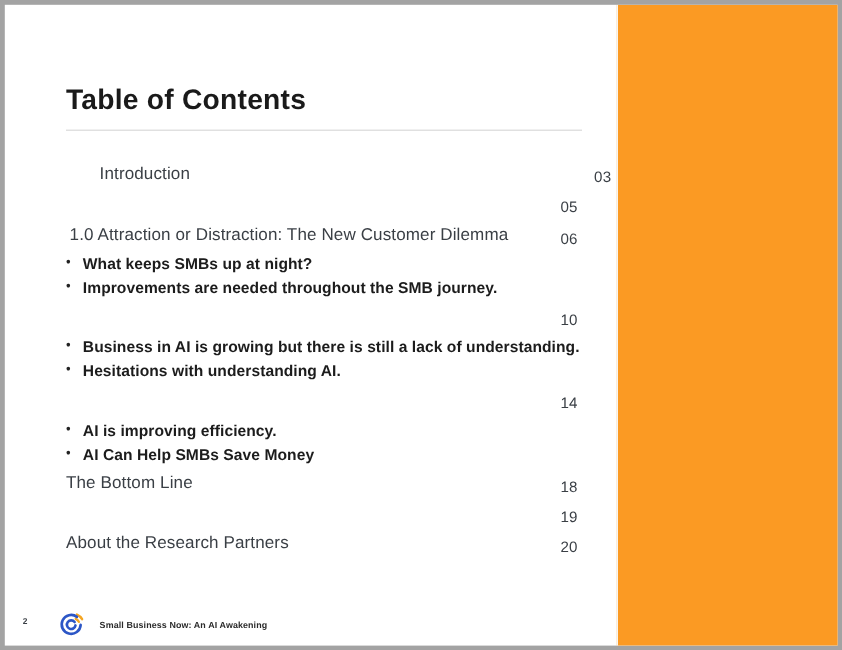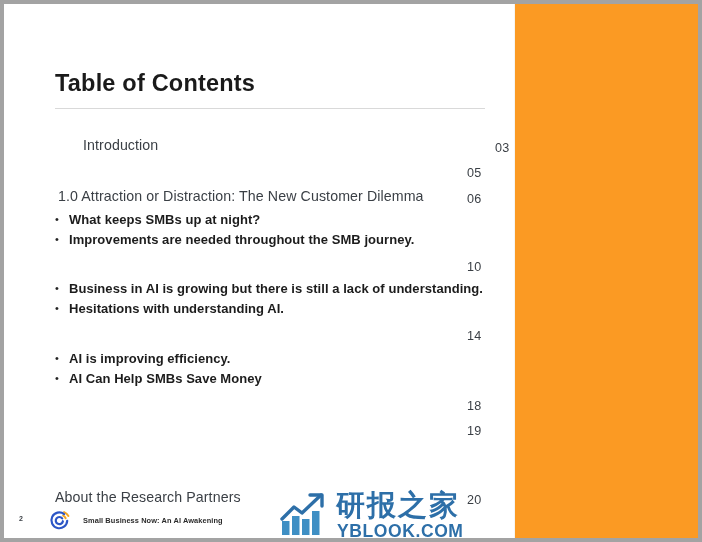--- a/index.html
+++ b/index.html
@@ -198,26 +198,27 @@
         <span class="etitle">1.0 Attraction or Distraction: The New Customer Dilemma</span>
         <span class="epage">06</span>
       </div>
       <div class="entry" style="top: 252px;">
         <span class="epage">10</span>
       </div>
       <div class="entry" style="top: 321px;">
         <span class="epage">14</span>
       </div>
       <div class="entry" style="top: 391px;">
+        <span class="etitle">The Bottom Line</span>
         <span class="epage">18</span>
       </div>
       <div class="entry" style="top: 416px;">
         <span class="epage">19</span>
       </div>
-      <div class="entry" style="top: 441px; margin-top: 44px;">
+      <div class="entry" style="top: 441px;">
         <span class="etitle">About the Research Partners</span>
         <span class="epage">20</span>
       </div>
       <div class="bullet" style="top: 208px;">
         <span class="bdot">•</span>
         <span class="btext">What keeps SMBs up at night?</span>
       </div>
       <div class="bullet" style="top: 228px;">
         <span class="bdot">•</span>
         <span class="btext">Improvements are needed throughout the SMB journey.</span>
@@ -246,28 +247,14 @@
     <svg width="23" height="23" viewBox="0 0 48 48" xmlns="http://www.w3.org/2000/svg">
       <path d="M31.5 6.5 A19 19 0 0 1 40.5 14.5" fill="none" stroke="#f5a623" stroke-width="4.2" stroke-linecap="round"></path>
       <path d="M29.5 14 A11 11 0 0 1 34.8 19.2" fill="none" stroke="#f5a623" stroke-width="4.2" stroke-linecap="round"></path>
       <path d="M31.5 10.5 A16.5 16.5 0 1 0 38 24.5" fill="none" stroke="#2c56c6" stroke-width="4.6" stroke-linecap="round"></path>
       <path d="M27.5 19.5 A7.5 7.5 0 1 0 29 25.5" fill="none" stroke="#2c56c6" stroke-width="4.6" stroke-linecap="round"></path>
     </svg>
   </div>
 
   <div id="footer-label">Small Business Now: An AI Awakening</div>
 
-  <div id="watermark">
-    <div id="wm-icon">
-      <svg width="52" height="44" viewBox="0 0 52 44" xmlns="http://www.w3.org/2000/svg">
-        <rect x="2" y="28" width="7.5" height="14" fill="#3f8fc4"></rect>
-        <rect x="12" y="23" width="7.5" height="19" fill="#3f8fc4"></rect>
-        <rect x="22" y="26" width="7.5" height="16" fill="#3f8fc4"></rect>
-        <rect x="32" y="18" width="7.5" height="24" fill="#3f8fc4"></rect>
-        <path d="M2 26 L14 14 L22 20 L41 2" fill="none" stroke="#2d6fa8" stroke-width="3.4" stroke-linejoin="round" stroke-linecap="round"></path>
-        <path d="M30 2 L42 2 L42 13" fill="none" stroke="#2d6fa8" stroke-width="3.4" stroke-linejoin="round" stroke-linecap="round"></path>
-      </svg>
-    </div>
-    <div id="wm-cn">研报之家</div>
-    <div id="wm-en">YBLOOK.COM</div>
-  </div>
 
 </div>
 
 </body></html>

